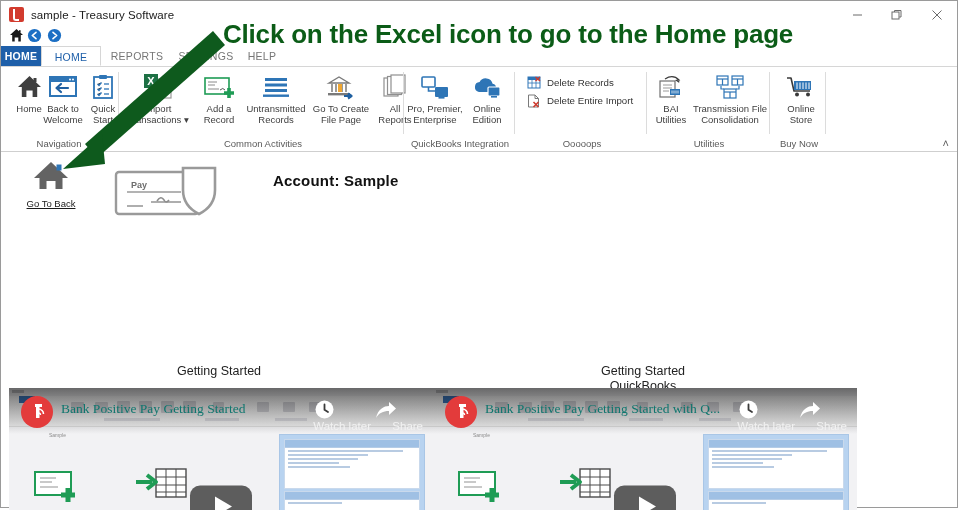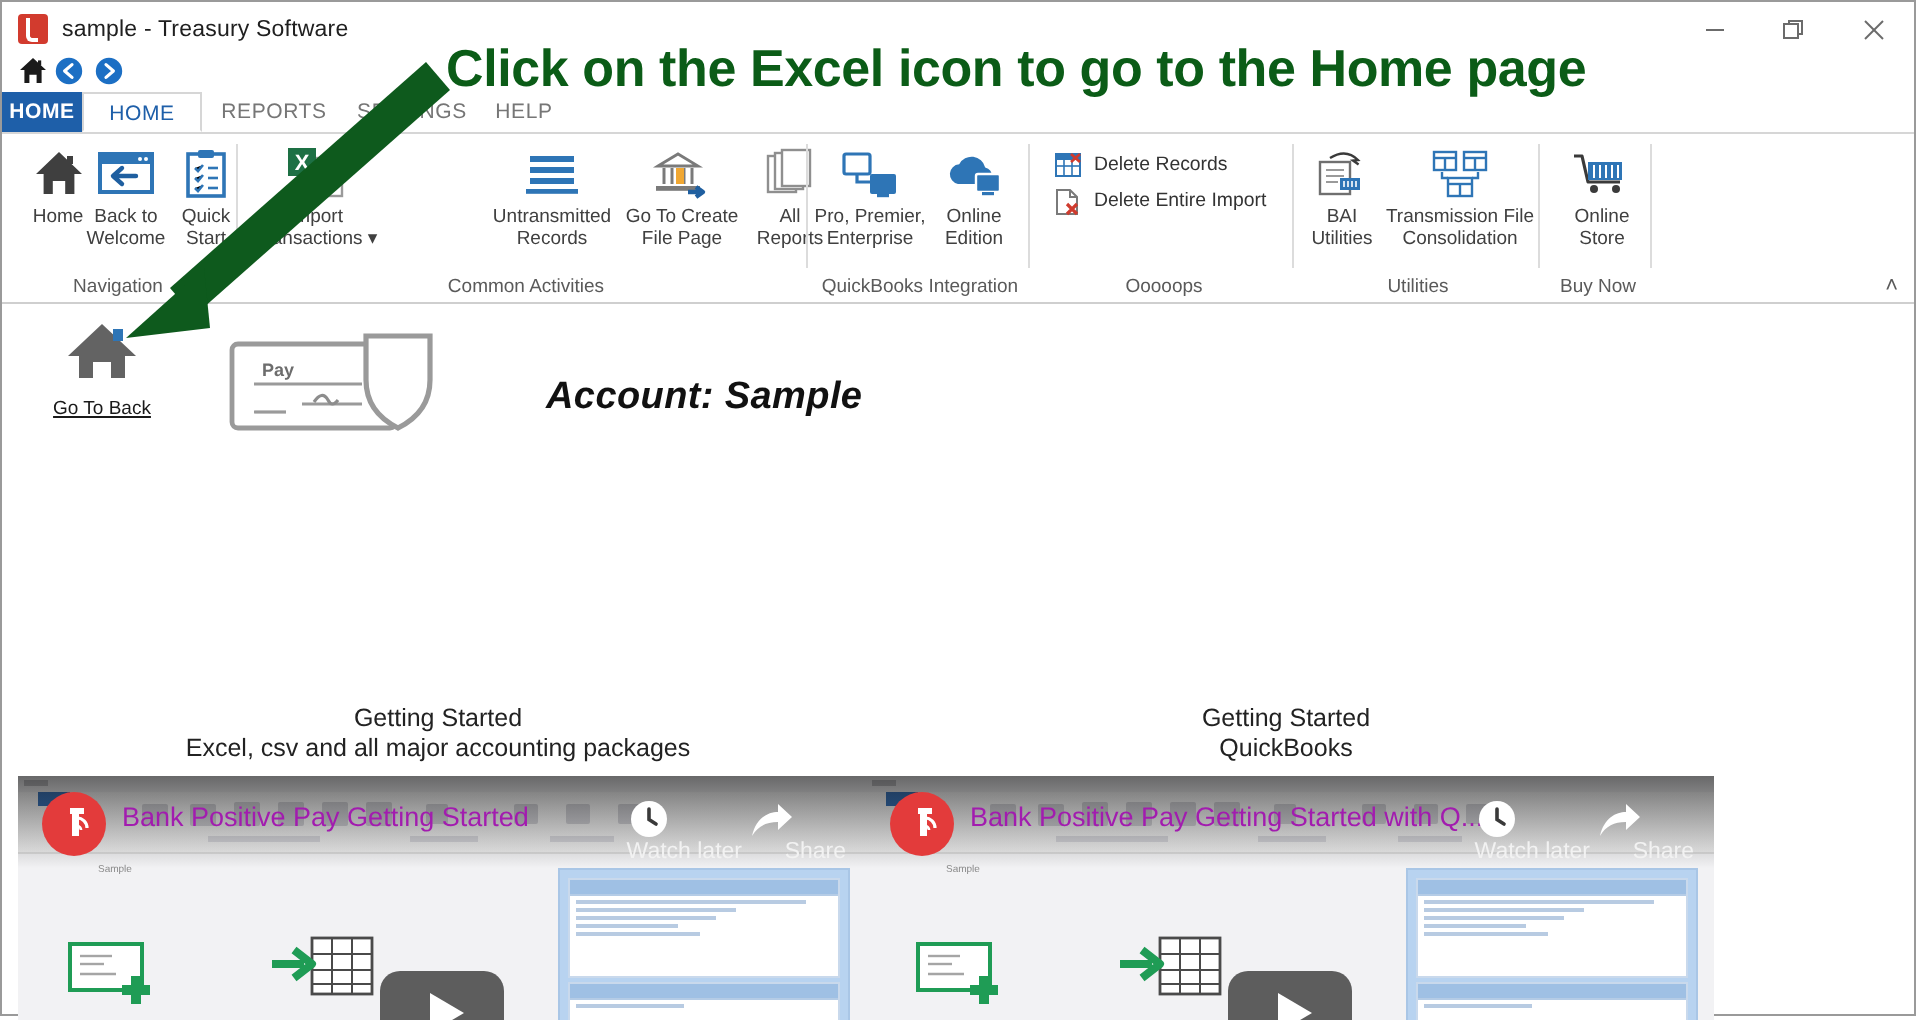--- a/index.html
+++ b/index.html
@@ -94,26 +94,26 @@
   .content{position:relative;height:auto;background:#fff;}
 
   .gotohome{position:absolute;left:22px;top:8px;width:56px;text-align:center;}
   .gotohome .lbl{
     font-size:9.5px;color:#1a1a1a;text-decoration:underline;display:block;margin-top:2px;
   }
 
   .checkart{position:absolute;left:112px;top:10px;font-weight:bold;}
 
   .account{
-    position:absolute;left:272px;top:36px;
-    font-size:19px;color:#111;font-weight:bold;letter-spacing:.2px;font-style:italic;
+    position:absolute;left:272px;top:20px;
+    font-size:15px;color:#111;font-weight:bold;letter-spacing:.2px;
   }
 
   .gs{
-    position:absolute;font-size:12.5px;color:#222;text-align:center;line-height:15px;
+    position:absolute;font-size:12.5px;color:#222;text-align:center;line-height:15px;margin-top:12px;
   }
   .gs-left{left:8px;top:200px;width:420px;}
   .gs-right{left:432px;top:200px;width:420px;}
 
   
   .player{position:absolute;top:236px;width:424px;height:237px;overflow:hidden;background:#e9e9ed;}
   .player-left{left:8px;}
   .player-right{left:432px;}
 
   .shot{position:absolute;inset:0;background:#f2f2f4;}
@@ -139,22 +139,22 @@
   .bp-head{height:7px;background:#9fc0e4;border-bottom:1px solid #b5cce6;}
   .bp-line{height:2px;margin:2px 3px;background:#b8cbe2;}
 
   .overlay{position:absolute;left:0;top:0;right:0;height:46px;
     background:linear-gradient(rgba(22,22,22,.62),rgba(22,22,22,0));}
   .yt-logo{
     position:absolute;left:12px;top:8px;width:32px;height:32px;border-radius:50%;
     background:#e33b3b;display:flex;align-items:center;justify-content:center;
   }
   .vid-title{
-    position:absolute;left:52px;top:13px;font-size:13.5px;color:#a21caf;
-    font-family:Liberation Sans, sans-serif;white-space:nowrap;
+    position:absolute;left:52px;top:13px;font-size:13.5px;color:#0f766e;
+    font-family:Liberation Serif, serif;white-space:nowrap;
   }
   .yt-clock{position:absolute;right:98px;top:11px;}
   .yt-share{position:absolute;right:36px;top:13px;}
   .yt-watchlater{position:absolute;right:62px;top:32px;font-size:11.5px;color:#f2f2f2;}
   .yt-sharelbl{position:absolute;right:10px;top:32px;font-size:11.5px;color:#f2f2f2;}
   .playbtn{
     position:absolute;left:50%;top:50%;transform:translate(-50%,-50%);
     width:62px;height:43px;border-radius:10px;background:rgba(60,60,60,.82);
     display:flex;align-items:center;justify-content:center;
   }
@@ -287,20 +287,37 @@
                 <line x1="11" y1="19" x2="29" y2="19"></line>
               <line x1="17" y1="7" x2="17" y2="26"></line>
                 <line x1="23" y1="7" x2="23" y2="26"></line>
             </g>
             <rect x="2" y="2" width="14" height="14" fill="#1d7044"></rect>
             <text x="9" y="13" font-size="11" font-weight="bold" fill="#fff" text-anchor="middle" font-family="Liberation Sans,sans-serif">X</text>
           </svg>
         </span>
         <span class="lbl">Import</span>
         <span class="lbl">Transactions ▾</span>
+      </div>
+      <div class="bigbtn" style="left:68px">
+        <span class="ico">
+          <svg width="32" height="26" viewBox="0 0 32 26">
+            <rect x="2" y="4" width="24" height="16" fill="#fff" stroke="#1f9c55" stroke-width="1.6"></rect>
+            <g stroke="#8a8a8a" stroke-width="1">
+                <line x1="5" y1="8" x2="14" y2="8"></line>
+                <line x1="5" y1="11" x2="12" y2="11"></line>
+                <line x1="5" y1="15" x2="16" y2="15"></line>
+              </g>
+            <path d="M17 16 q3-3 5 0" fill="none" stroke="#555" stroke-width="1"></path>
+            <path d="M19 14 h6 v-4 h4 v4 h6 v0" fill="none"></path>
+            <path d="M21 19 h10 M26 14 v10" stroke="#1f9c55" stroke-width="3.6" stroke-linecap="butt"></path>
+          </svg>
+        </span>
+        <span class="lbl">Add a</span>
+        <span class="lbl">Record</span>
       </div>
       <div class="bigbtn" style="left:117px;width:72px">
         <span class="ico">
           <svg width="30" height="26" viewBox="0 0 30 26">
             <g fill="#2e75b6">
               <rect x="4" y="4" width="22" height="3"></rect>
               <rect x="4" y="9.5" width="22" height="3"></rect>
               <rect x="4" y="15" width="22" height="3"></rect>
               <rect x="2" y="20.5" width="26" height="2.4"></rect>
             </g>
@@ -498,21 +515,20 @@
         </g>
         <path d="M44 39 q4-6 7-1 q2 4 5 0" fill="none" stroke="#8d8d8d" stroke-width="1.6"></path>
         <path d="M70 6 h32 v22 q0 16 -16 24 q-16 -8 -16 -24 Z" fill="#fff" stroke="#9a9a9a" stroke-width="2.6"></path>
       </svg>
     </div>
 
     <div class="account">Account: Sample</div>
 
     <div class="gs gs-left">
       <div>Getting Started</div>
-      <div>Excel, csv and all major accounting packages</div>
     </div>
     <div class="gs gs-right">
       <div>Getting Started</div>
       <div>QuickBooks</div>
     </div>
 
     <div class="player player-left">
       <div class="shot">
         <div class="shot-ribbon"></div>
         <div class="shot-tabbar"></div>

